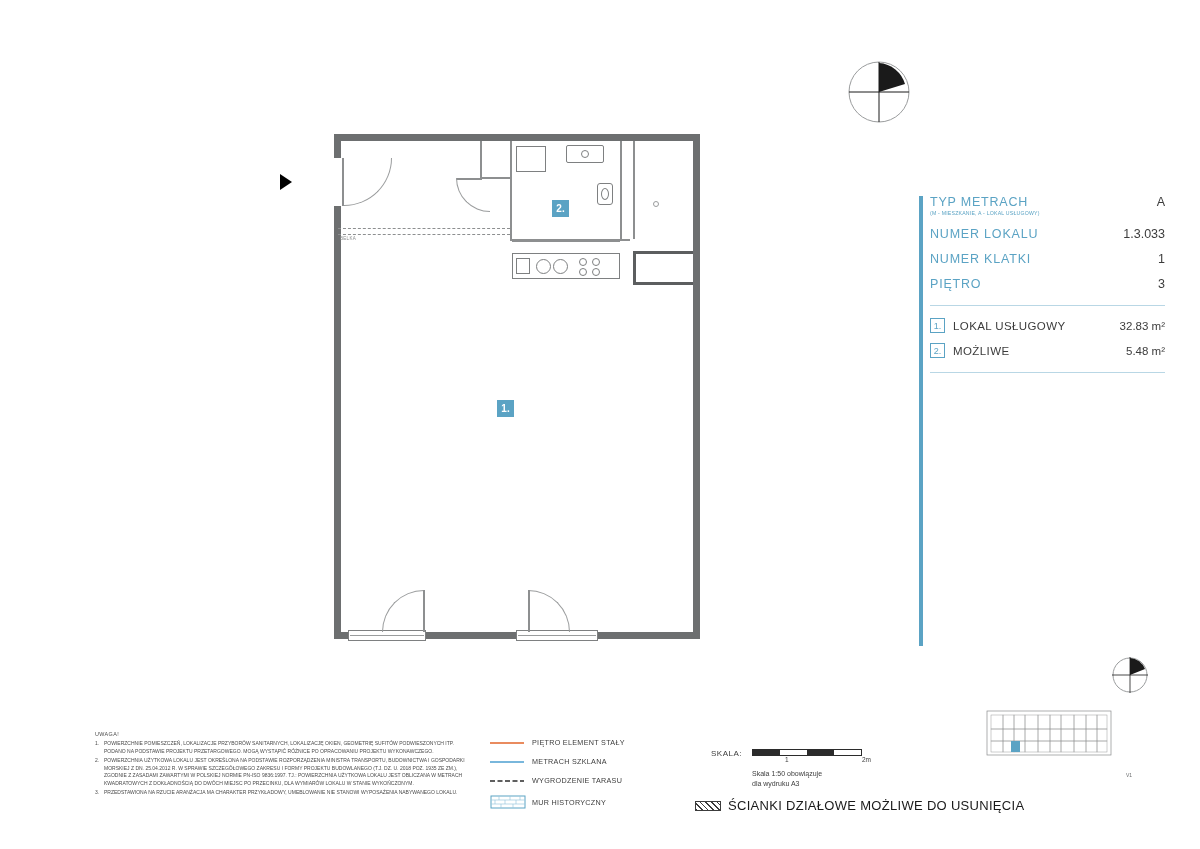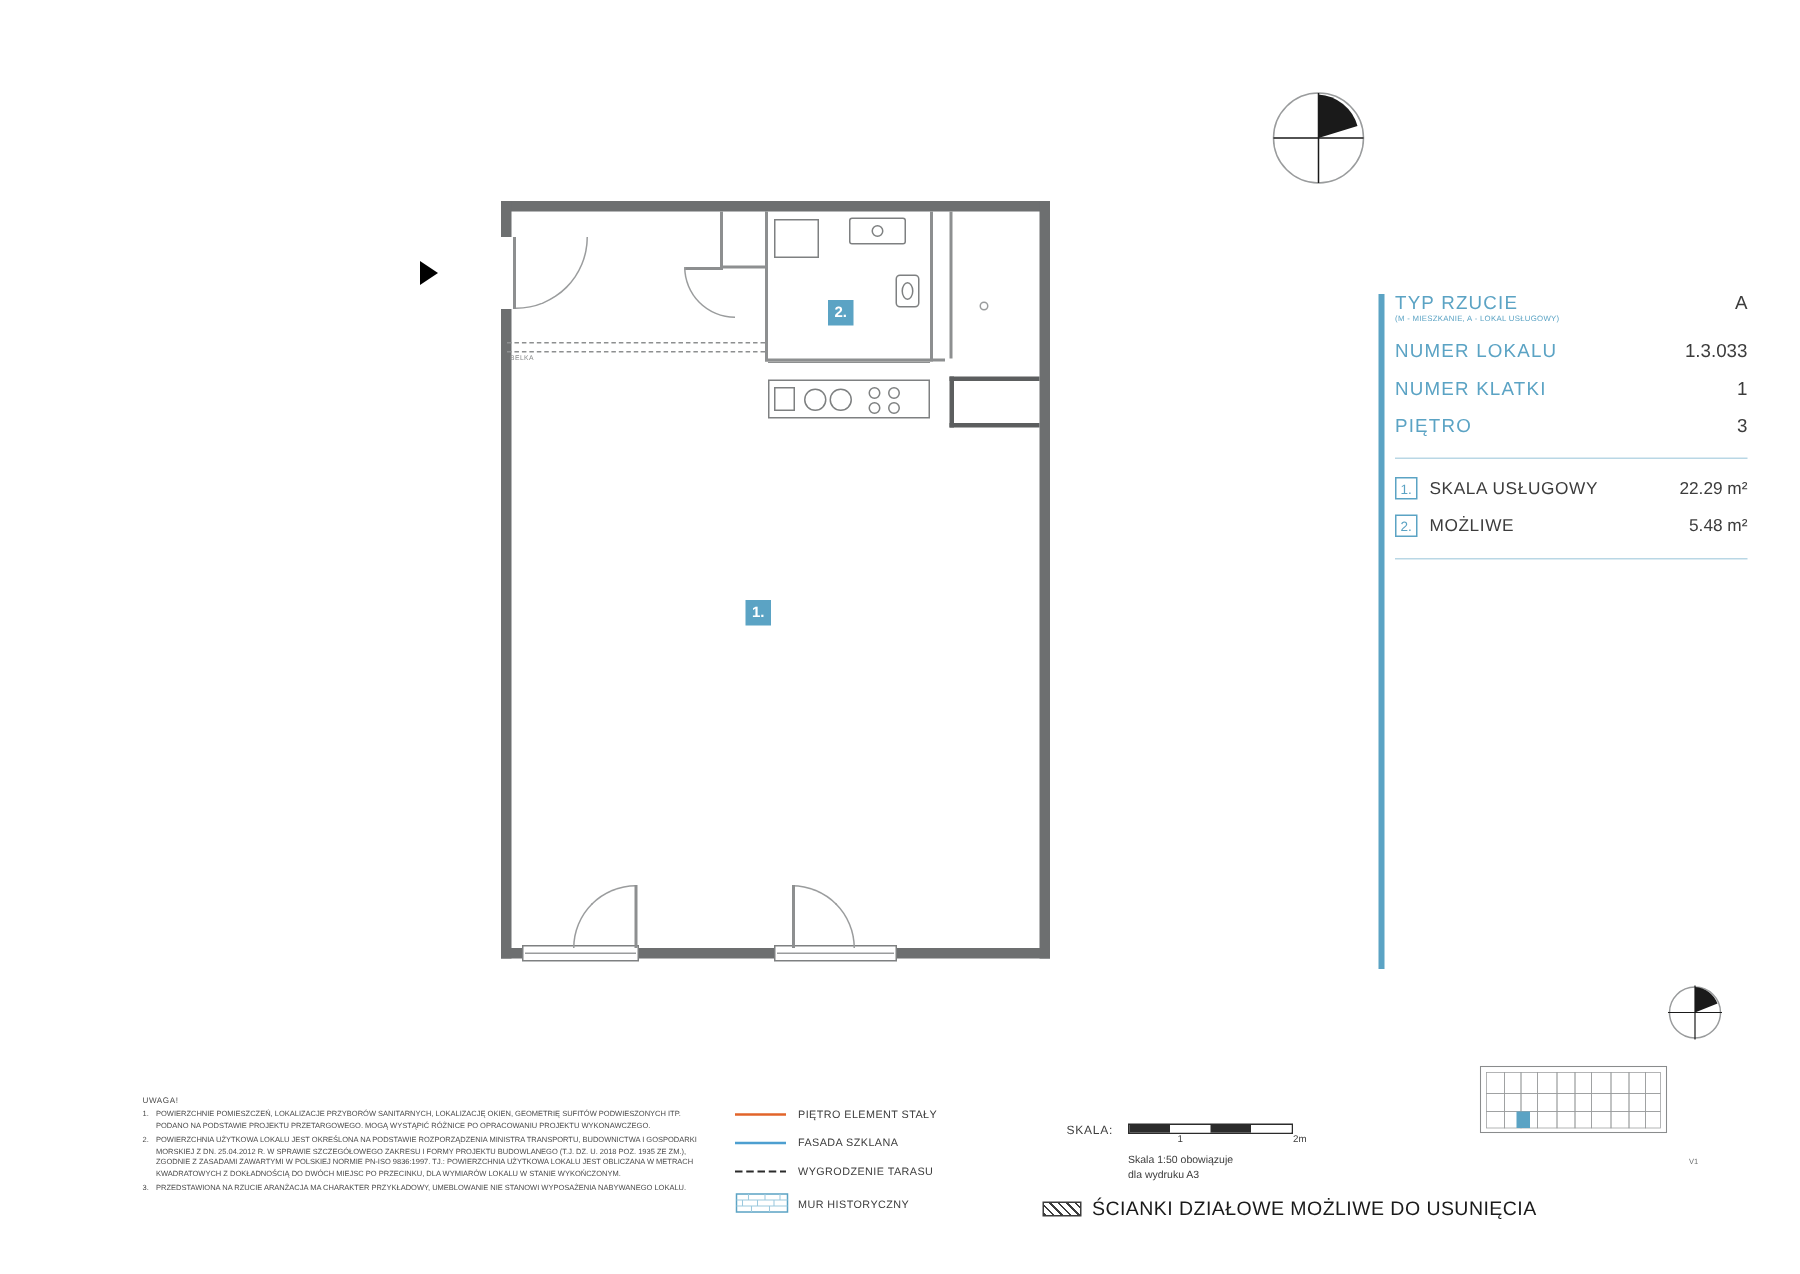--- a/index.html
+++ b/index.html
@@ -173,21 +173,21 @@
     <div class="tag" style="left:177px; top:280px;">1.</div>
     <div class="tag" style="left:232px; top:80px;">2.</div>
   </div>
 
   <div class="vbar"></div>
 
   <div class="info">
 
     <div class="info-row">
       <div class="info-key">
-        <span>TYP RZUCIE</span>
+        <span>TYP METRACH</span>
         <small>(M - MIESZKANIE, A - LOKAL USŁUGOWY)</small>
       </div>
       <div class="info-val">A</div>
     </div>
 
     <div class="info-row">
       <div class="info-key">NUMER LOKALU</div>
       <div class="info-val">1.3.033</div>
     </div>
 
@@ -198,22 +198,22 @@
 
     <div class="info-row">
       <div class="info-key">PIĘTRO</div>
       <div class="info-val">3</div>
     </div>
 
     <div class="rule"></div>
 
     <div class="area-row">
       <div class="area-tag">1.</div>
-      <div class="area-name">SKALA USŁUGOWY</div>
-      <div class="area-val">22.29 m²</div>
+      <div class="area-name">LOKAL USŁUGOWY</div>
+      <div class="area-val">32.83 m²</div>
     </div>
 
     <div class="area-row">
       <div class="area-tag">2.</div>
       <div class="area-name">MOŻLIWE</div>
       <div class="area-val">5.48 m²</div>
     </div>
 
     <div class="rule"></div>
 
@@ -245,21 +245,21 @@
       </div>
       <div class="leg-txt">PIĘTRO ELEMENT STAŁY</div>
     </div>
 
     <div class="leg-row">
       <div class="leg-sym">
         <svg width="34" height="6">
             <line x1="0" y1="3" x2="34" y2="3" stroke="#4d9fd0" stroke-width="1.6"></line>
           </svg>
       </div>
-      <div class="leg-txt">FASADA SZKLANA</div>
+      <div class="leg-txt">METRACH SZKLANA</div>
     </div>
 
     <div class="leg-row">
       <div class="leg-sym">
         <svg width="34" height="6">
             <line x1="0" y1="3" x2="34" y2="3" stroke="#2b2b2b" stroke-width="1.4" stroke-dasharray="5 2.5"></line>
           </svg>
       </div>
       <div class="leg-txt">WYGRODZENIE TARASU</div>
     </div>

